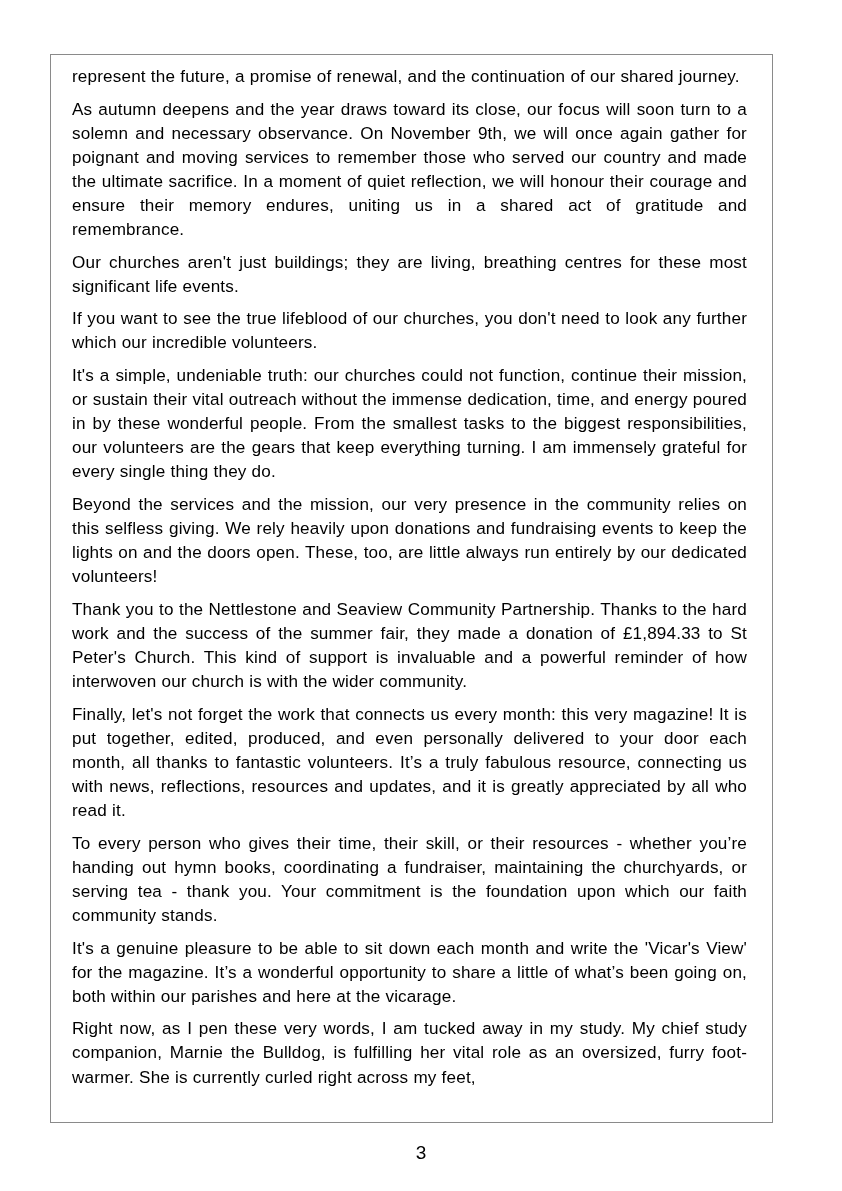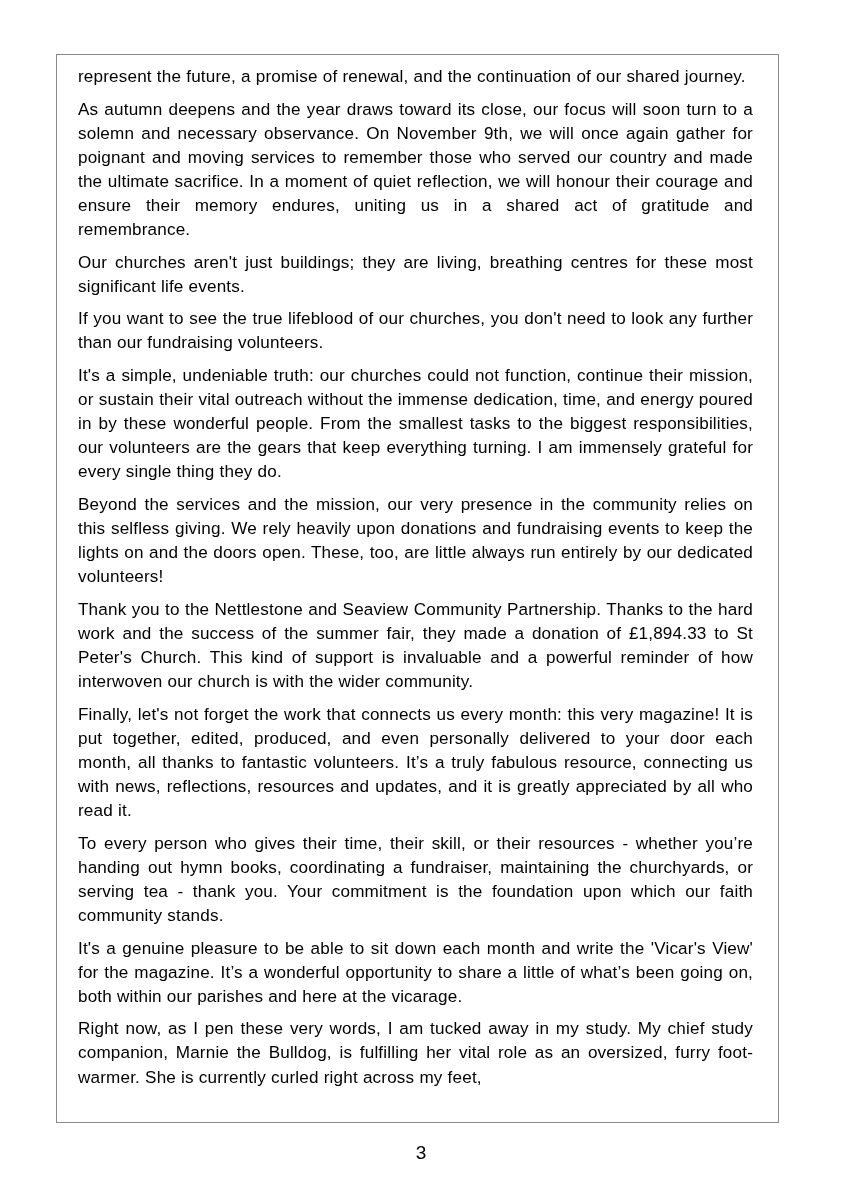--- a/index.html
+++ b/index.html
@@ -10,21 +10,21 @@
   .page {
     position: relative;
     width: 842px;
     height: 1191px;
     background: #ffffff;
     overflow: hidden;
     font-family: "Liberation Sans", sans-serif;
   }
   .content-frame {
     position: absolute;
-    left: 56px;
+    left: 50px;
     top: 54px;
     width: 723px;
     height: 1069px;
     border: 1px solid #8a8a8a;
     box-sizing: border-box;
     background: #ffffff;
   }
   .body-text {
     position: absolute;
     left: 21px;
@@ -60,21 +60,21 @@
 </head>
 <body>
 
 <div class="page">
 
   <div class="content-frame">
     <div class="body-text">
       <p class="para">represent the future, a promise of renewal, and the continuation of our shared journey.</p>
       <p class="para">As autumn deepens and the year draws toward its close, our focus will soon turn to a solemn and necessary observance. On November 9th, we will once again gather for poignant and moving services to remember those who served our country and made the ultimate sacrifice. In a moment of quiet reflection, we will honour their courage and ensure their memory endures, uniting us in a shared act of gratitude and remembrance.</p>
       <p class="para">Our churches aren't just buildings; they are living, breathing centres for these most significant life events.</p>
-      <p class="para">If you want to see the true lifeblood of our churches, you don't need to look any further than our fundraising volunteers.</p>
+      <p class="para">If you want to see the true lifeblood of our churches, you don't need to look any further which our incredible volunteers.</p>
       <p class="para">It's a simple, undeniable truth: our churches could not function, continue their mission, or sustain their vital outreach without the immense dedication, time, and energy poured in by these wonderful people. From the smallest tasks to the biggest responsibilities, our volunteers are the gears that keep everything turning. I am immensely grateful for every single thing they do.</p>
       <p class="para">Beyond the services and the mission, our very presence in the community relies on this selfless giving. We rely heavily upon donations and fundraising events to keep the lights on and the doors open. These, too, are little always run entirely by our dedicated volunteers!</p>
       <p class="para">Thank you to the Nettlestone and Seaview Community Partnership. Thanks to the hard work and the success of the summer fair, they made a donation of £1,894.33 to St Peter's Church. This kind of support is invaluable and a powerful reminder of how interwoven our church is with the wider community.</p>
       <p class="para">Finally, let's not forget the work that connects us every month: this very magazine! It is put together, edited, produced, and even personally delivered to your door each month, all thanks to fantastic volunteers. It’s a truly fabulous resource, connecting us with news, reflections, resources and updates, and it is greatly appreciated by all who read it.</p>
       <p class="para">To every person who gives their time, their skill, or their resources - whether you’re handing out hymn books, coordinating a fundraiser, maintaining the churchyards, or serving tea - thank you. Your commitment is the foundation upon which our faith community stands.</p>
       <p class="para">It's a genuine pleasure to be able to sit down each month and write the 'Vicar's View' for the magazine. It’s a wonderful opportunity to share a little of what’s been going on, both within our parishes and here at the vicarage.</p>
       <p class="para">Right now, as I pen these very words, I am tucked away in my study. My chief study companion, Marnie the Bulldog, is fulfilling her vital role as an oversized, furry foot-warmer. She is currently curled right across my feet,</p>
     </div>
   </div>
 

